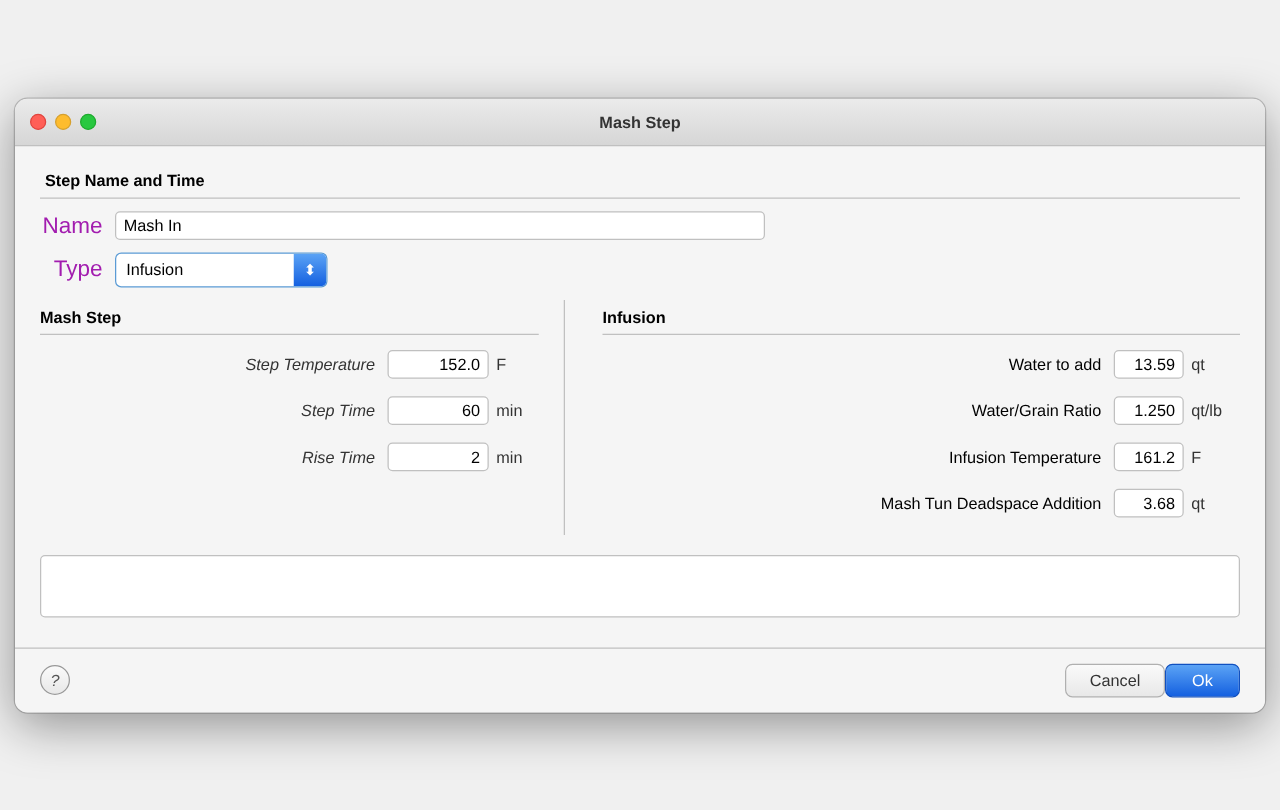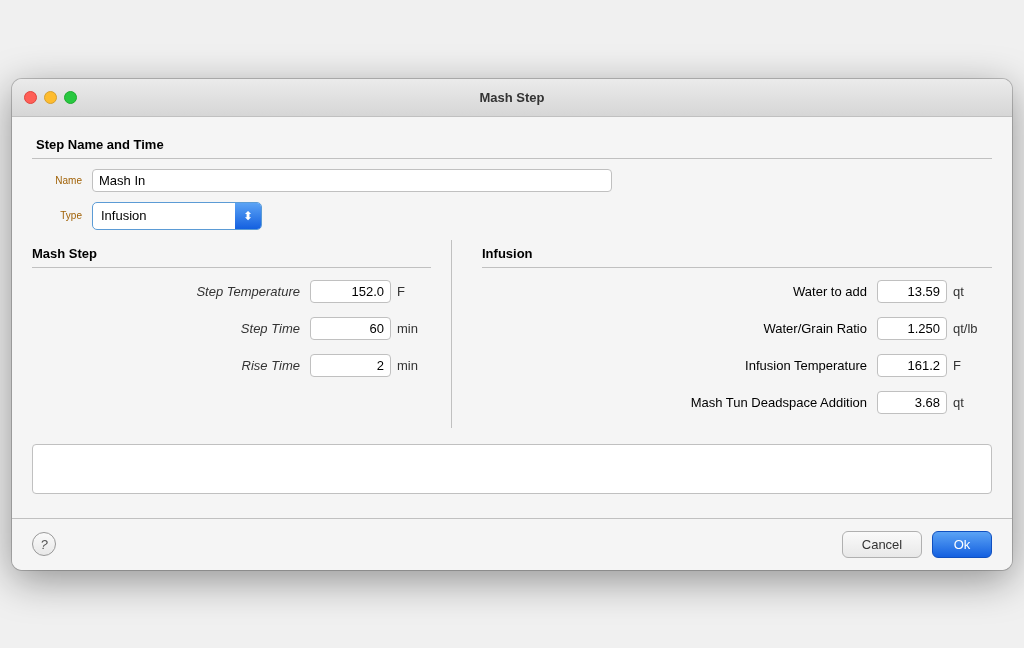--- a/index.html
+++ b/index.html
@@ -80,22 +80,22 @@
     .field-row {
       display: flex;
       align-items: center;
       margin-bottom: 10px;
     }
 
     .field-label {
       min-width: 60px;
       text-align: right;
       padding-right: 10px;
-      color: #a16207;
-      font-size: 10px;
+      color: #a21caf;
+      font-size: 18px;
     }
 
     .text-input {
       border: 1px solid #c0c0c0;
       border-radius: 4px;
       padding: 3px 6px;
       font-size: 13px;
       background: white;
       outline: none;
       color: #000;
@@ -206,21 +206,21 @@
       margin-bottom: 14px;
     }
 
     .right-param-label {
       padding-right: 10px;
       color: #000000;
       font-size: 13px;
     }
 
     .right-param-input {
-      width: 70px;
+      width: 56px;
       text-align: right;
       border: 1px solid #c0c0c0;
       border-radius: 4px;
       padding: 3px 6px;
       font-size: 13px;
       background: white;
       outline: none;
       color: #000;
     }
 
@@ -258,21 +258,20 @@
       align-items: center;
       justify-content: center;
       font-size: 13px;
       color: #555;
       cursor: pointer;
       font-style: italic;
     }
 
     .footer-buttons {
       display: flex;
-      gap: 10px;
     }
 
     .cancel-btn {
       background: linear-gradient(to bottom, #fafafa, #e8e8e8);
       border: 1px solid #b0b0b0;
       border-radius: 6px;
       padding: 5px 18px;
       font-size: 13px;
       color: #333;
       cursor: pointer;

